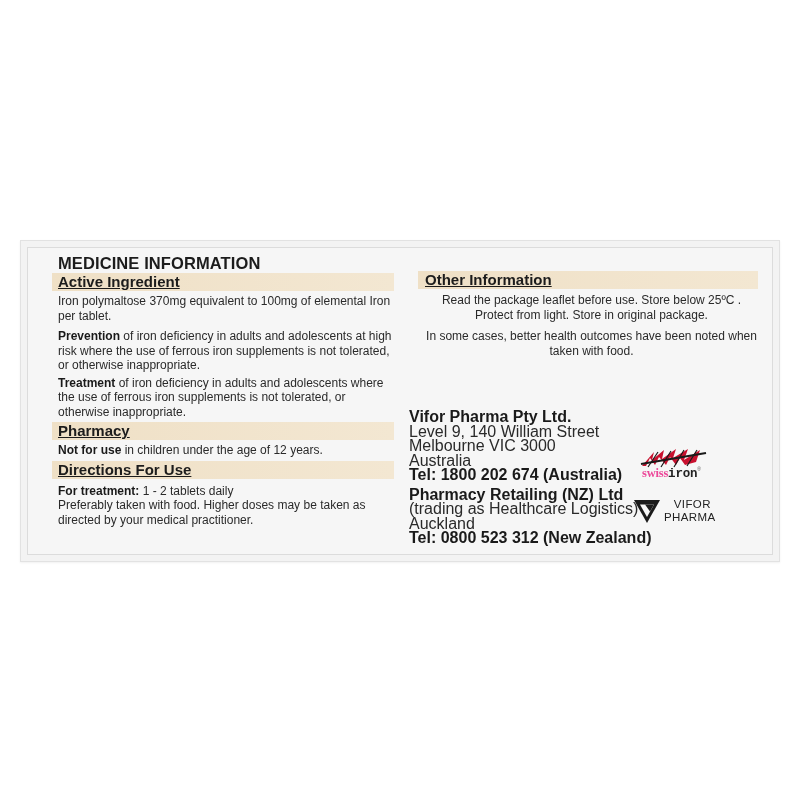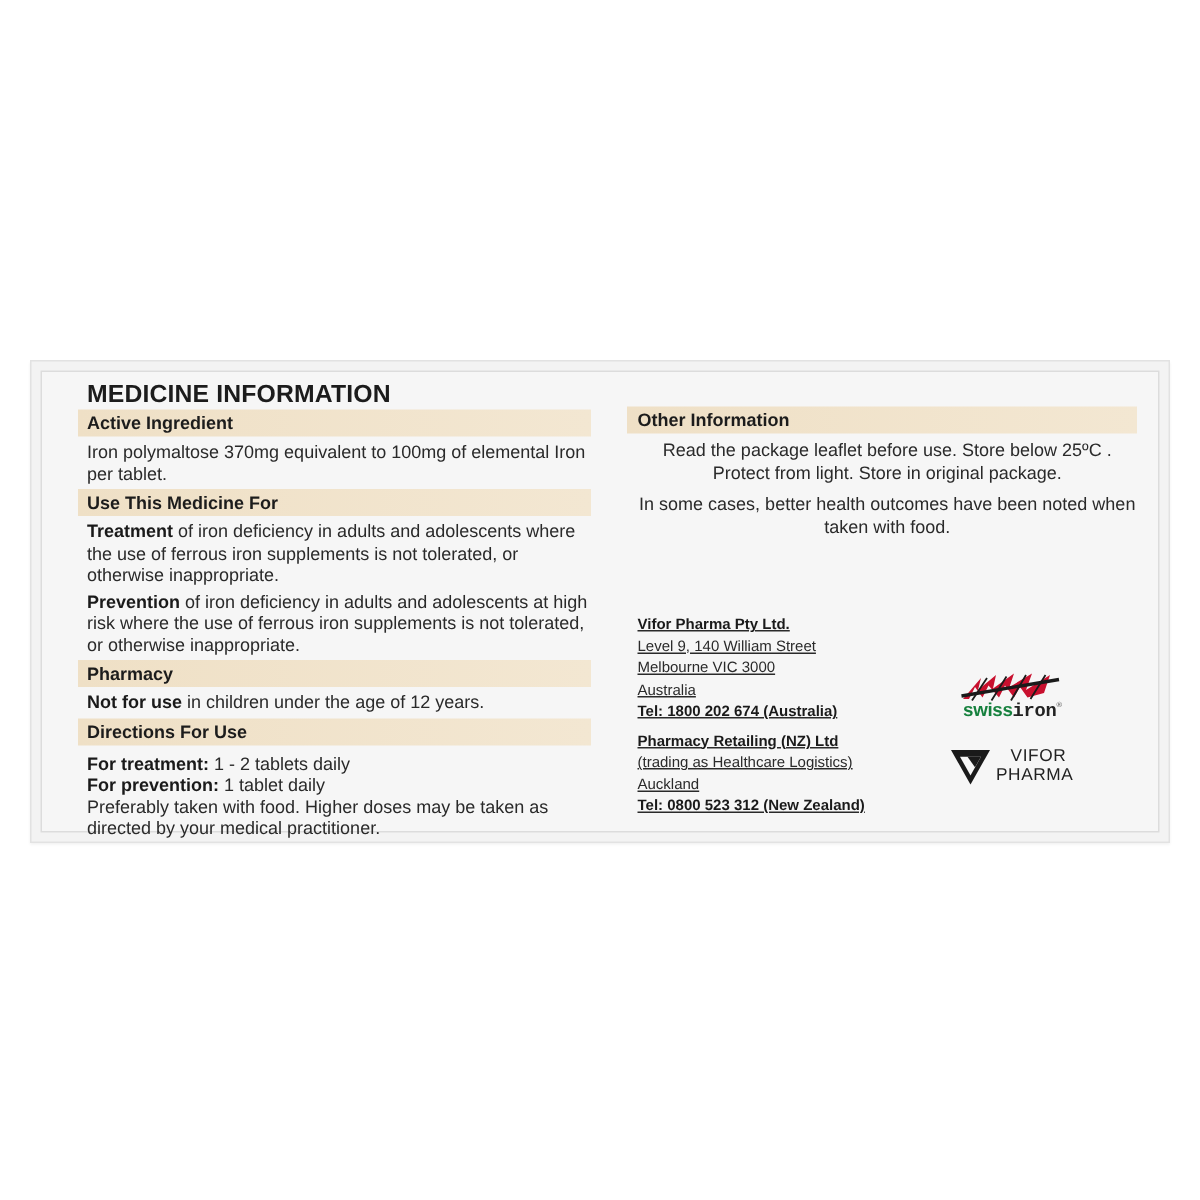--- a/index.html
+++ b/index.html
@@ -48,24 +48,25 @@
     .main-title {
       font-size: 16.5px;
       font-weight: bold;
       margin: 0 0 0 6px;
       line-height: 20px;
       letter-spacing: 0.1px;
     }
     .section-header {
       background: linear-gradient(90deg, #efe0c6 0%, #f3e7d2 100%);
       font-weight: bold;
-      font-size: 12px;
+      font-size: 15px;
       line-height: 18px;
       padding: 0 0 0 6px;
       margin: 0;
+      text-decoration: underline;
     }
     .section-body {
       font-size: 12px;
       line-height: 14.5px;
       padding: 3px 0 3px 6px;
       color: #2a2a2a;
     }
     .section-body p {
       margin: 0;
     }
@@ -76,46 +77,45 @@
     .right-body {
       font-size: 12px;
       line-height: 15px;
       padding: 4px 0 0 7px;
       color: #2a2a2a;
     }
     .right-body p { margin: 0; text-align: center; }
     .right-body p + p { margin-top: 6px; }
     .contacts {
       position: absolute;
-      left: 425px;
+      left: 409px;
       top: 410px;
-      font-size: 10px;
+      font-size: 16px;
       line-height: 14.5px;
       color: #2a2a2a;
-      text-decoration: underline;
     }
     .contacts p { margin: 0; }
     .contacts .block + .block { margin-top: 5px; }
     .logo-swissiron {
       position: absolute;
       left: 638px;
       top: 448px;
       width: 80px;
       height: 36px;
     }
     .swissiron-text {
       position: absolute;
       left: 4px;
       top: 18px;
       font-size: 12.5px;
       font-weight: bold;
       letter-spacing: -0.2px;
       white-space: nowrap;
     }
-    .swissiron-text .swiss { color: #15803d; }
+    .swissiron-text .swiss { color: #ec4899; font-family: Liberation Serif, serif; }
     .swissiron-text .iron { color: #222; font-family: Liberation Mono, monospace; }
     .swissiron-text sup { font-size: 5px; font-weight: normal; vertical-align: 6px; color: #555; }
     .logo-vifor {
       position: absolute;
       left: 633px;
       top: 497px;
       width: 95px;
       height: 30px;
     }
     .vifor-text {
@@ -139,39 +139,37 @@
   <h1 class="main-title">MEDICINE INFORMATION</h1>
 
   <div>
     <div class="section-header">Active Ingredient</div>
     <div class="section-body">
       <p>Iron polymaltose 370mg equivalent to 100mg of elemental Iron per tablet.</p>
     </div>
   </div>
 
   <div>
-    <div class="section-header">Use This Medicine For</div>
     <div class="section-body">
+      <p><span class="b">Prevention</span><span> of iron deficiency in adults and adolescents at high risk where the use of ferrous iron supplements is not tolerated, or otherwise inappropriate.</span></p>
       <p><span class="b">Treatment</span><span> of iron deficiency in adults and adolescents where the use of ferrous iron supplements is not tolerated, or otherwise inappropriate.</span></p>
-      <p><span class="b">Prevention</span><span> of iron deficiency in adults and adolescents at high risk where the use of ferrous iron supplements is not tolerated, or otherwise inappropriate.</span></p>
     </div>
   </div>
 
   <div>
     <div class="section-header">Pharmacy</div>
     <div class="section-body">
       <p><span class="b">Not for use</span><span> in children under the age of 12 years.</span></p>
     </div>
   </div>
 
   <div>
     <div class="section-header">Directions For Use</div>
     <div class="section-body" style="padding-top:5px;">
       <div><span class="b">For treatment:</span><span> 1 - 2 tablets daily</span></div>
-      <div><span class="b">For prevention:</span><span> 1 tablet daily</span></div>
       <div>Preferably taken with food. Higher doses may be taken as directed by your medical practitioner.</div>
     </div>
   </div>
 </div>
 
 <div class="col-right">
   <div class="section-header" style="padding-left:7px;">Other Information</div>
   <div class="right-body">
     <p>Read the package leaflet before use. Store below 25ºC . Protect from light. Store in original package.</p>
     <p>In some cases, better health outcomes have been noted when taken with food.</p>

